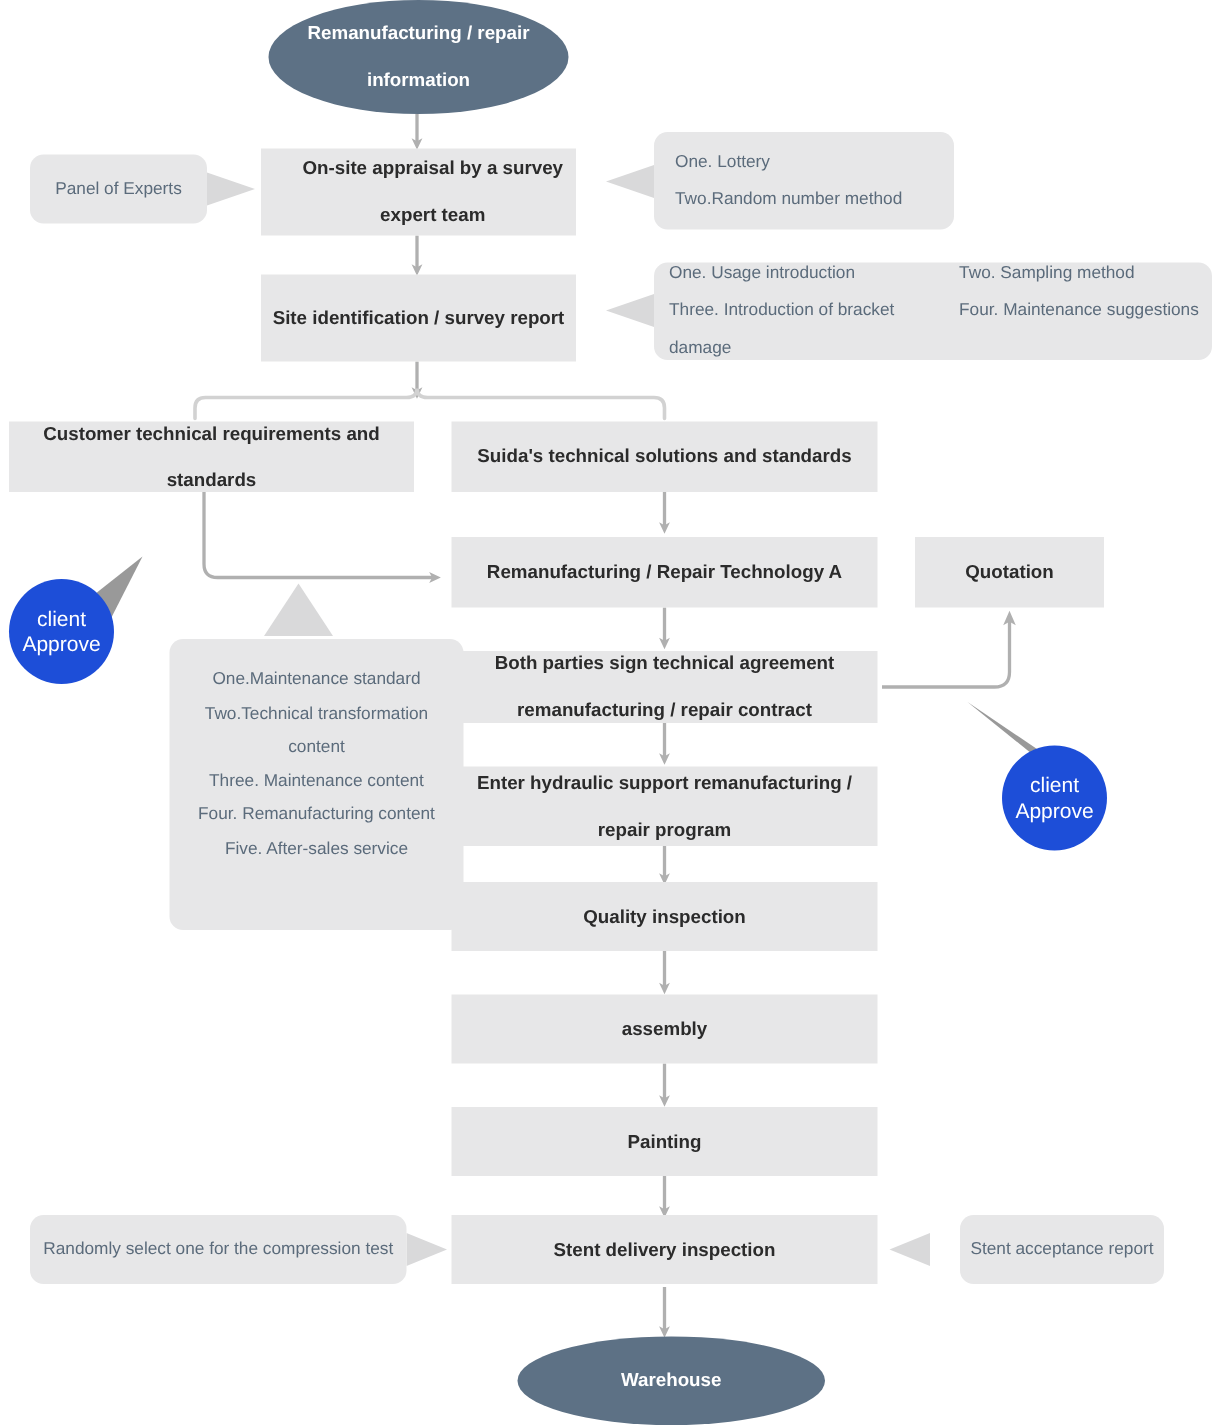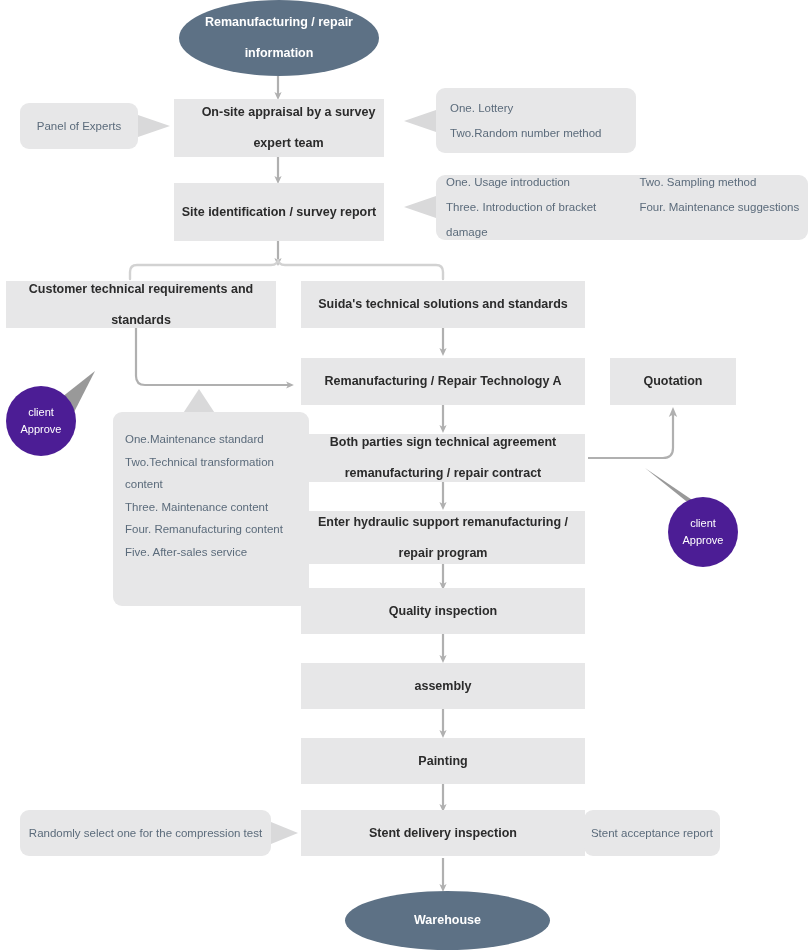--- a/index.html
+++ b/index.html
@@ -14,21 +14,21 @@
   .pbox .l2{display:block;}
   .pbox-inner{width:100%;}
   
   .term{background:#5d7185;color:#ffffff;border-radius:50%;font-size:12.5px;
         font-weight:bold;line-height:31px;}
   
   .callout{background:#e7e7e8;color:#5b6b7b;font-size:11.5px;border-radius:9px;
            line-height:25px;font-weight:normal;}
   .callout.left-text{justify-content:flex-end;text-align:left;}
   
-  .approve{background:#4c1d95;color:#ffffff;border-radius:50%;font-size:11px;
+  .approve{background:#1d4ed8;color:#ffffff;border-radius:50%;font-size:14px;
            line-height:17px;flex-direction:column;}
   .detail{background:#e7e7e8;color:#5b6b7b;font-size:11.5px;border-radius:9px;
           display:block;padding:16px 12px 10px 12px;line-height:22.5px;text-align:left;}
   svg{position:absolute;left:0;top:0;pointer-events:none;}
 </style>
 </head>
 <body>
 
 <div id="canvas">
 
@@ -136,21 +136,21 @@
 
   <div class="node pbox" style="left:301px;top:281px;width:284px;height:47px;">
     <span>Suida's technical solutions and standards</span>
   </div>
 
   <div class="node approve" style="left:6px;top:386px;width:70px;height:70px;">
     <span>client</span>
     <span>Approve</span>
   </div>
 
-  <div class="detail" style="position:absolute;left:113px;top:412px;width:172px;height:168px;">
+  <div class="detail" style="position:absolute;left:113px;top:426px;width:172px;height:168px;text-align:center;">
     <div>One.Maintenance standard</div>
     <div>Two.Technical transformation</div>
     <div>content</div>
     <div>Three. Maintenance content</div>
     <div>Four. Remanufacturing content</div>
     <div>Five. After-sales service</div>
   </div>
 
   <div class="node pbox" style="left:301px;top:358px;width:284px;height:47px;">
     <span>Remanufacturing / Repair Technology A</span>
@@ -192,21 +192,21 @@
   </div>
 
   <div class="node callout" style="left:20px;top:810px;width:251px;height:46px;">
     <span>Randomly select one for the compression test</span>
   </div>
 
   <div class="node pbox" style="left:301px;top:810px;width:284px;height:46px;">
     <span>Stent delivery inspection</span>
   </div>
 
-  <div class="node callout" style="left:584px;top:810px;width:136px;height:46px;">
+  <div class="node callout" style="left:640px;top:810px;width:136px;height:46px;">
     <span>Stent acceptance report</span>
   </div>
 
   <div class="node term" style="left:345px;top:891px;width:205px;height:59px;">
     <span>Warehouse</span>
   </div>
 
 </div>
 
 </body></html>

